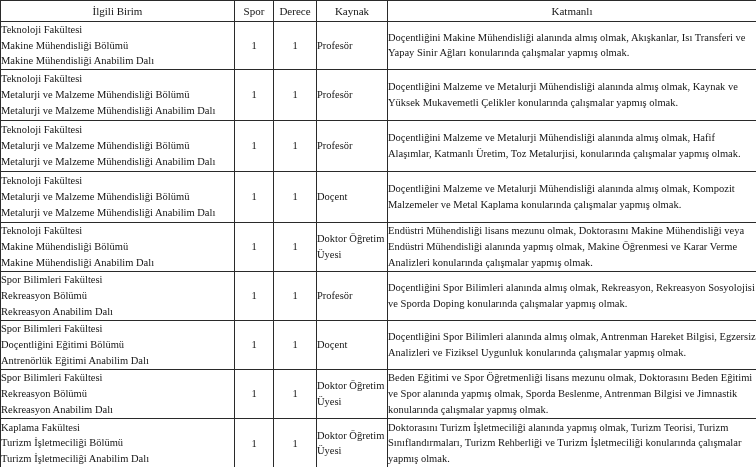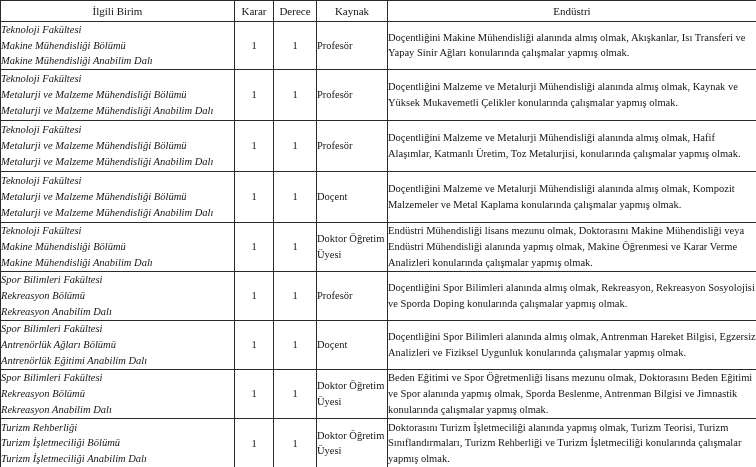--- a/index.html
+++ b/index.html
@@ -41,21 +41,20 @@
   tbody tr:nth-child(3),
   tbody tr:nth-child(4) { height: 51px; }
   tbody tr:nth-child(9) { height: 50px; }
 
   td.cell-unit {
     padding: 1px 2px 1px 4px;
   }
   .unit-line {
     line-height: 15.6px;
     white-space: nowrap;
-    font-style: italic;
   }
   td.cell-num {
     text-align: center;
   }
   td.cell-unvan {
     line-height: 15.4px;
     padding: 0 6px;
   }
   td.cell-aciklama {
     padding: 1px 13px 1px 6px;
@@ -71,24 +70,24 @@
     <colgroup>
       <col style="width:234px">
       <col style="width:39px">
       <col style="width:43px">
       <col style="width:71px">
       <col style="width:369px">
     </colgroup>
     <thead>
       <tr>
         <th>İlgili Birim</th>
-        <th>Karar</th>
+        <th>Spor</th>
         <th>Derece</th>
         <th>Kaynak</th>
-        <th>Endüstri</th>
+        <th>Katmanlı</th>
       </tr>
     </thead>
     <tbody id="table-body">
         <tr>
     <td class="cell-unit">
             <div class="unit-line">Teknoloji Fakültesi</div>
             <div class="unit-line">Makine Mühendisliği Bölümü</div>
             <div class="unit-line">Makine Mühendisliği Anabilim Dalı</div>
           </td>
     <td class="cell-num">1</td>
@@ -147,42 +146,42 @@
             <div class="unit-line">Rekreasyon Anabilim Dalı</div>
           </td>
     <td class="cell-num">1</td>
     <td class="cell-num">1</td>
     <td class="cell-unvan">Profesör</td>
     <td class="cell-aciklama">Doçentliğini Spor Bilimleri alanında almış olmak, Rekreasyon, Rekreasyon Sosyolojisi ve Sporda Doping konularında çalışmalar yapmış olmak.</td>
   </tr>
         <tr>
     <td class="cell-unit">
             <div class="unit-line">Spor Bilimleri Fakültesi</div>
-            <div class="unit-line">Antrenörlük Ağları Bölümü</div>
+            <div class="unit-line">Doçentliğini Eğitimi Bölümü</div>
             <div class="unit-line">Antrenörlük Eğitimi Anabilim Dalı</div>
           </td>
     <td class="cell-num">1</td>
     <td class="cell-num">1</td>
     <td class="cell-unvan">Doçent</td>
     <td class="cell-aciklama">Doçentliğini Spor Bilimleri alanında almış olmak, Antrenman Hareket Bilgisi, Egzersiz Analizleri ve Fiziksel Uygunluk konularında çalışmalar yapmış olmak.</td>
   </tr>
         <tr>
     <td class="cell-unit">
             <div class="unit-line">Spor Bilimleri Fakültesi</div>
             <div class="unit-line">Rekreasyon Bölümü</div>
             <div class="unit-line">Rekreasyon Anabilim Dalı</div>
           </td>
     <td class="cell-num">1</td>
     <td class="cell-num">1</td>
     <td class="cell-unvan">Doktor Öğretim Üyesi</td>
     <td class="cell-aciklama">Beden Eğitimi ve Spor Öğretmenliği lisans mezunu olmak, Doktorasını Beden Eğitimi ve Spor alanında yapmış olmak, Sporda Beslenme, Antrenman Bilgisi ve Jimnastik konularında çalışmalar yapmış olmak.</td>
   </tr>
         <tr>
     <td class="cell-unit">
-            <div class="unit-line">Turizm Rehberliği</div>
+            <div class="unit-line">Kaplama Fakültesi</div>
             <div class="unit-line">Turizm İşletmeciliği Bölümü</div>
             <div class="unit-line">Turizm İşletmeciliği Anabilim Dalı</div>
           </td>
     <td class="cell-num">1</td>
     <td class="cell-num">1</td>
     <td class="cell-unvan">Doktor Öğretim Üyesi</td>
     <td class="cell-aciklama">Doktorasını Turizm İşletmeciliği alanında yapmış olmak, Turizm Teorisi, Turizm Sınıflandırmaları, Turizm Rehberliği ve Turizm İşletmeciliği konularında çalışmalar yapmış olmak.</td>
   </tr>
       </tbody>
   </table>

